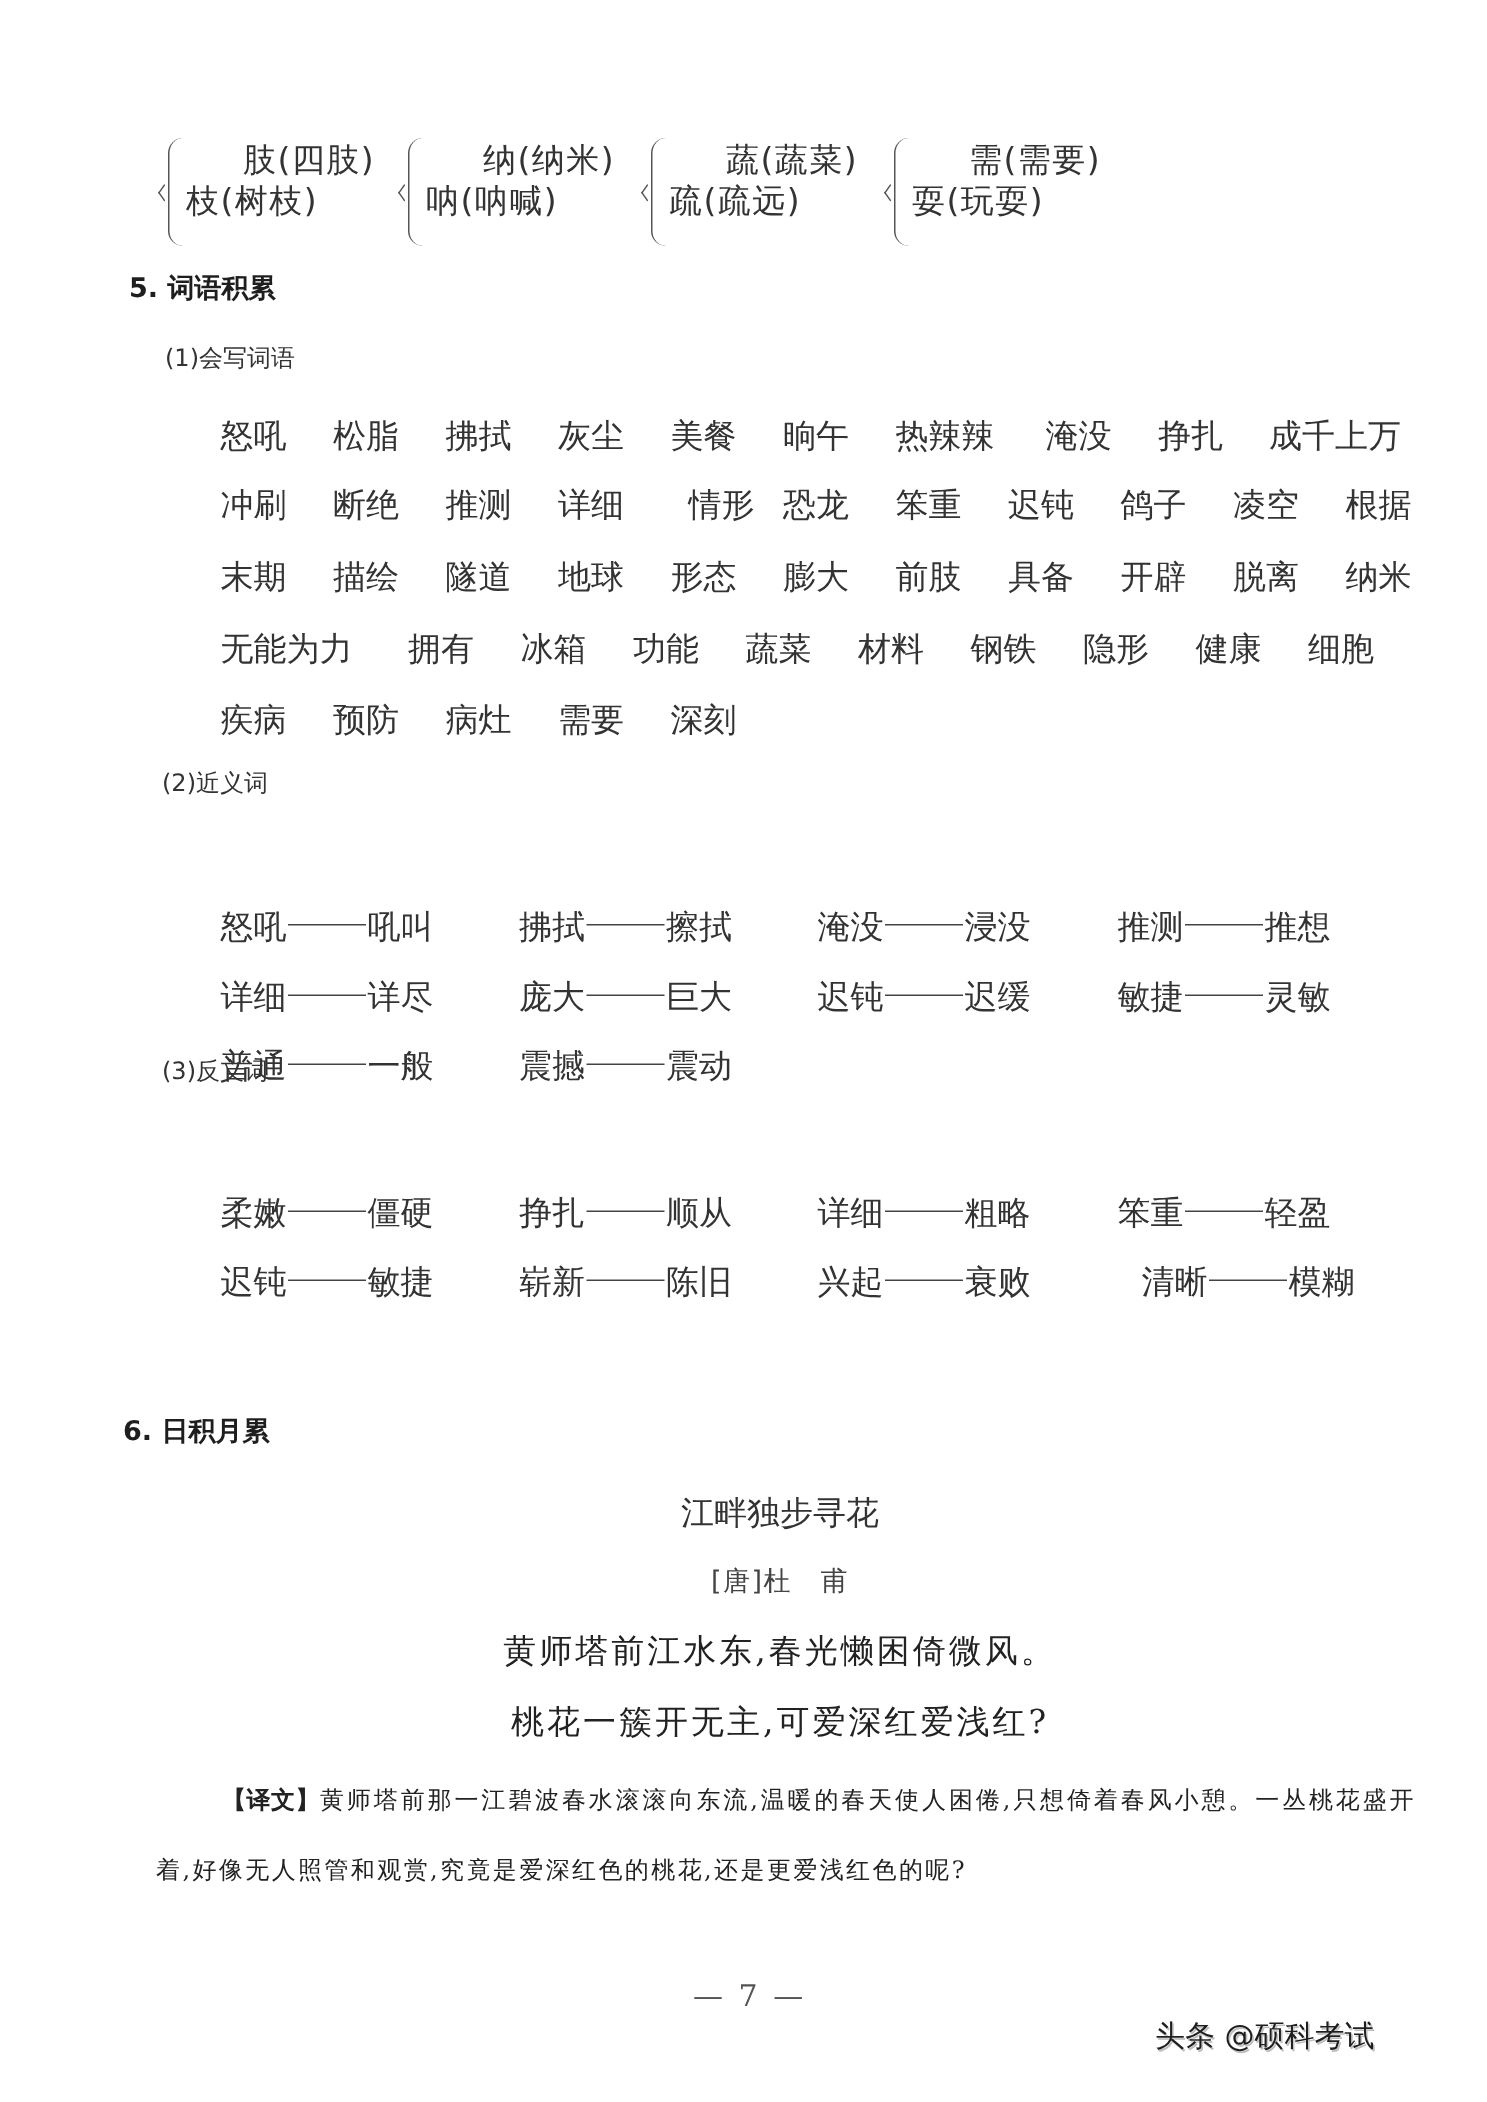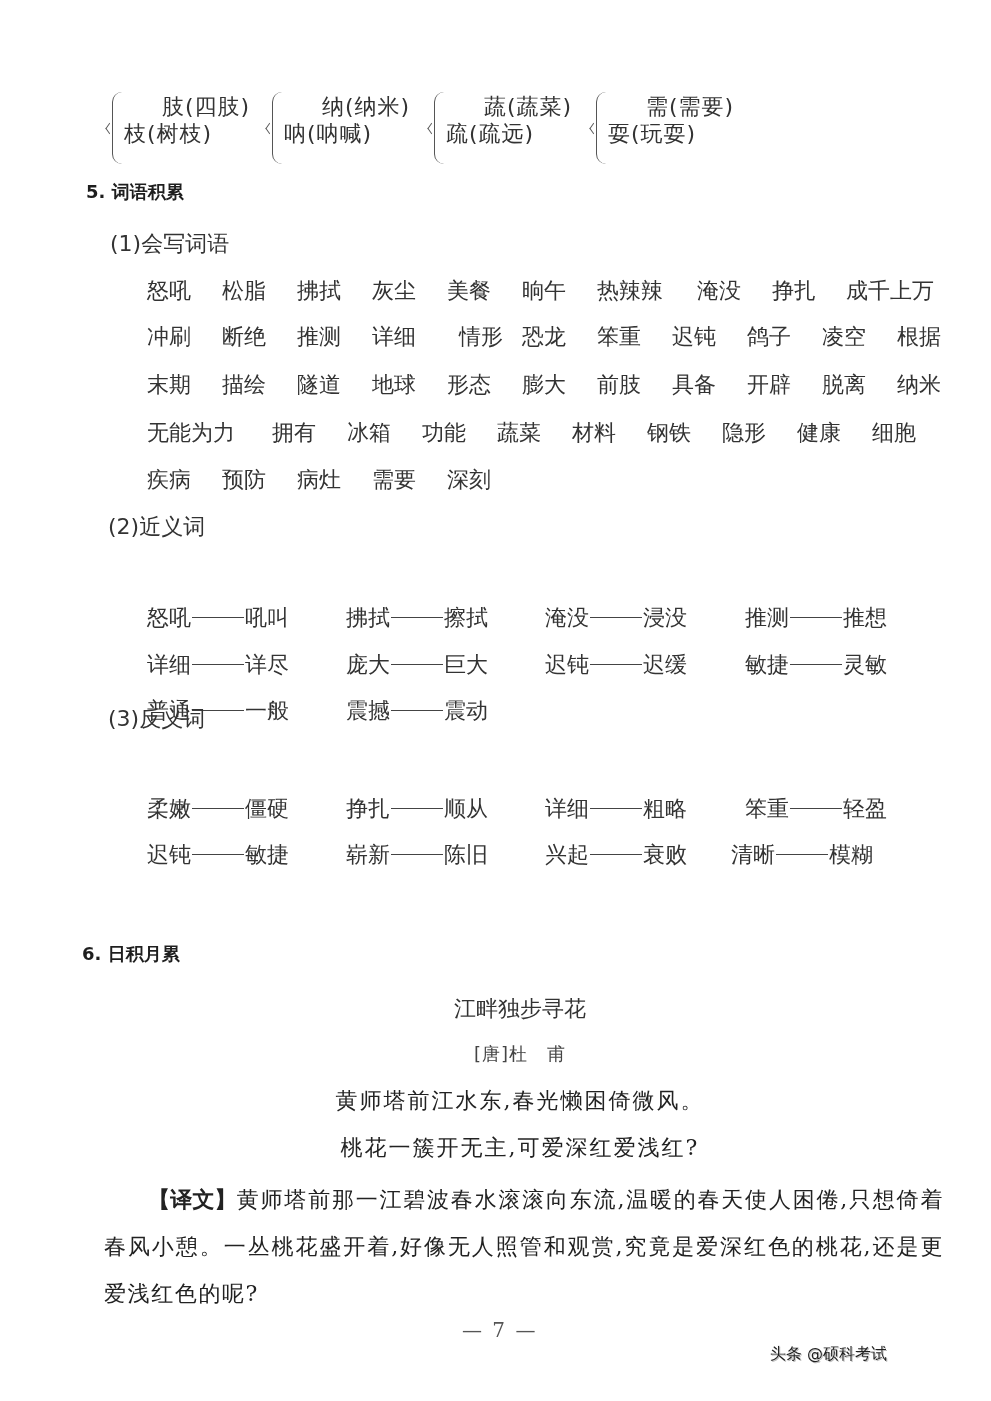--- a/index.html
+++ b/index.html
@@ -29,21 +29,21 @@
   }
   .bgroup .bline.l1 { top: 4px; margin-left: 38px; }
   .bgroup .bline.l2 { top: 31px; }
 
   
   .heading {
     position: absolute; font-size: 18px; font-weight: bold;
     font-family: "DejaVu Sans", sans-serif; color: #1e1e1e; white-space: nowrap;
   }
   .sub {
-    position: absolute; font-size: 22px; white-space: nowrap;
+    position: absolute; font-size: 16px; white-space: nowrap;
     font-family: "DejaVu Sans", sans-serif; color: #333;
   }
 
   
   .word-line {
     position: absolute; left: 147px; height: 30px; white-space: nowrap;
     font-family: "DejaVu Sans", sans-serif; font-size: 22px; color: #333;
   }
   .word-line span { position: absolute; top: 0; }
 
@@ -55,31 +55,31 @@
   .pair-line .pair { position: absolute; top: 0; margin-top: 40px; }
   .pair .dash { display: inline-block; width: 52px; height: 0; border-top: 1.3px solid #444; vertical-align: middle; margin: 0 1px 4px 1px; }
 
   
   .poem-title { position: absolute; left: 0; width: 1040px; text-align: center; font-size: 22px; top: 994px; font-family: "DejaVu Sans", sans-serif; color: #333; }
   .poem-author { position: absolute; left: 0; width: 1040px; text-align: center; font-size: 18px; top: 1042px; font-family: "DejaVu Sans", sans-serif; color: #444; letter-spacing: 1px; }
   .poem-line { position: absolute; left: 0; width: 1040px; text-align: center; font-size: 22px; font-family: "DejaVu Serif", serif; color: #222; letter-spacing: 2px; }
 
   .translation {
     position: absolute; left: 104px; width: 840px; top: 1176px;
-    font-family: "DejaVu Serif", serif; font-size: 22px; line-height: 47px; color: #222;
+    font-family: "DejaVu Serif", serif; font-size: 16px; line-height: 47px; color: #222;
     text-indent: 44px; letter-spacing: 1.6px; text-align: justify;
   }
   .translation .tag { font-weight: bold; font-family: "DejaVu Sans", sans-serif; letter-spacing: 0; }
 
   .page-number {
     position: absolute; top: 1318px; left: 462px; font-size: 20px; color: #555;
     font-family: "DejaVu Serif", serif; white-space: nowrap; letter-spacing: 2px;
   }
   .watermark {
-    position: absolute; top: 1344px; left: 770px; font-size: 16px; color: #1e1e1e;
+    position: absolute; top: 1344px; left: 770px; font-size: 20px; color: #1e1e1e;
     font-family: "DejaVu Sans", sans-serif; white-space: nowrap;
     text-shadow: 0 0 1px #fff, 1px 1px 0 #bbb;
   }
 </style>
 </head>
 <body>
 
 <div class="page">
 
   <div class="bracket-row">
@@ -198,21 +198,21 @@
     <span class="pair" style="left:0px"><span>柔嫩</span><i class="dash"></i><span>僵硬</span></span>
     <span class="pair" style="left:199px"><span>挣扎</span><i class="dash"></i><span>顺从</span></span>
     <span class="pair" style="left:398px"><span>详细</span><i class="dash"></i><span>粗略</span></span>
     <span class="pair" style="left:598px"><span>笨重</span><i class="dash"></i><span>轻盈</span></span>
   </div>
 
   <div class="pair-line" style="top:800px;">
     <span class="pair" style="left:0px"><span>迟钝</span><i class="dash"></i><span>敏捷</span></span>
     <span class="pair" style="left:199px"><span>崭新</span><i class="dash"></i><span>陈旧</span></span>
     <span class="pair" style="left:398px"><span>兴起</span><i class="dash"></i><span>衰败</span></span>
-    <span class="pair" style="left:584px"><span>清晰</span><i class="dash"></i><span>模糊</span></span>
+    <span class="pair" style="left:614px"><span>清晰</span><i class="dash"></i><span>模糊</span></span>
   </div>
 
 
 
   <div class="heading" style="left:82px; top:942px;">6. 日积月累</div>
 
   <div class="poem-title">江畔独步寻花</div>
   <div class="poem-author">[唐]杜　甫</div>
   <div class="poem-line" style="top:1086px;">黄师塔前江水东,春光懒困倚微风。</div>
   <div class="poem-line" style="top:1133px;">桃花一簇开无主,可爱深红爱浅红?</div>

